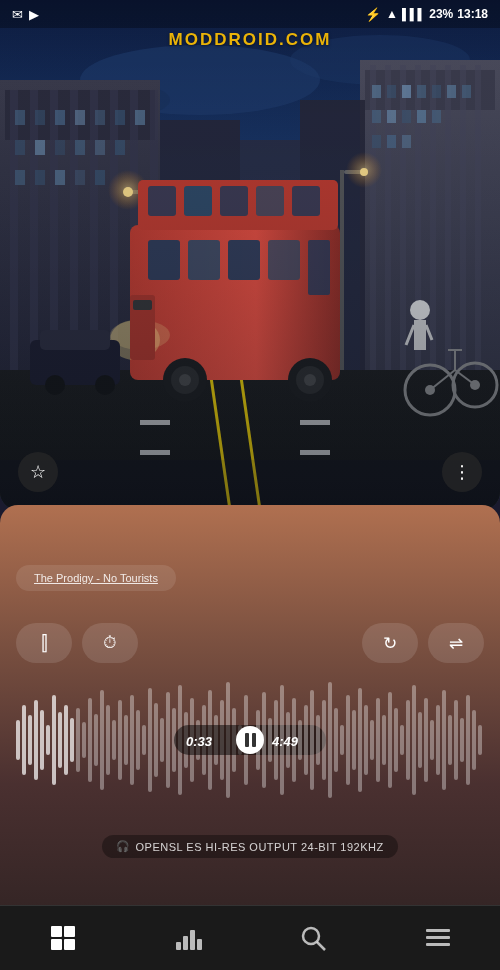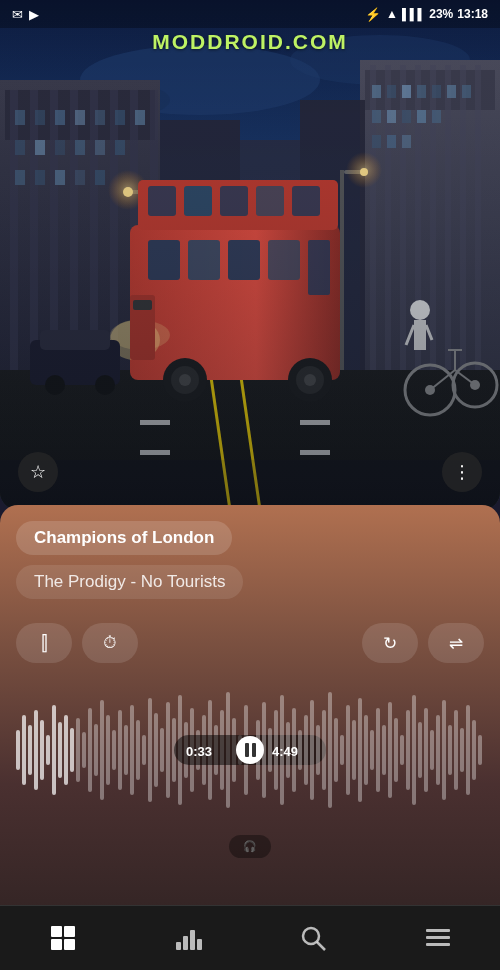--- a/index.html
+++ b/index.html
@@ -45,22 +45,22 @@
       font-size: 13px;
     }
 
     
     .watermark {
       position: absolute;
       top: 30px;
       left: 0;
       right: 0;
       text-align: center;
-      color: #bef264;
-      font-size: 21px;
+      color: #eab308;
+      font-size: 17px;
       font-weight: bold;
       letter-spacing: 2px;
       z-index: 50;
       text-shadow: 0 1px 3px rgba(0,0,0,0.5);
     }
 
     
     .album-art {
       position: absolute;
       top: 0;
@@ -144,21 +144,22 @@
     }
 
     .song-album {
       position: absolute;
       top: 60px;
       left: 16px;
       background: rgba(255,255,255,0.1);
       border-radius: 20px;
       padding: 7px 18px;
       color: rgba(255,255,255,0.85);
-      font-size: 17px;
+      font-size: 11px;
+      text-decoration: underline;
     }
 
     
     .controls-row {
       position: absolute;
       top: 118px;
       left: 16px;
       right: 16px;
       display: flex;
       align-items: center;
@@ -178,24 +179,25 @@
       cursor: pointer;
     }
 
     .ctrl-btn-right {
       margin-left: auto;
     }
 
     
     .waveform-area {
       position: absolute;
-      top: 175px;
+      top: 165px;
       left: 16px;
       right: 16px;
       height: 140px;
+      font-style: italic;
     }
 
     .waveform-container {
       width: 100%;
       height: 100%;
       position: relative;
     }
 
     
     .audio-output {
@@ -464,21 +466,20 @@
   <div class="art-bottom-left">
     <span>☆</span>
   </div>
   <div class="art-bottom-right">
     <span>⋮</span>
   </div>
 </div>
 
 <div class="content-area">
 
-  <div class="song-title">Champions of London</div>
 
   <div class="song-album">The Prodigy - No Tourists</div>
 
   <div class="controls-row">
     <div class="ctrl-btn">
       <span style="font-size:20px; letter-spacing:-1px;">⫿</span>
     </div>
     <div class="ctrl-btn">
       <span>⏱</span>
     </div>
@@ -593,20 +594,21 @@
         <rect x="236" y="63" width="4" height="14" rx="1" fill="#333"></rect>
 
         <text x="256" y="76" fill="white" font-size="13" font-weight="bold" font-family="Arial">4:49</text>
       </svg>
     </div>
   </div>
 
   <div class="audio-output">
     <div class="audio-badge">
       <span>🎧</span>
+      <span>OPENSL ES HI-RES OUTPUT 24-BIT 192KHZ</span>
     </div>
   </div>
 
 </div>
 
 <div class="bottom-nav">
   <div class="nav-item active">
     <svg width="28" height="28" viewBox="0 0 28 28" fill="currentColor">
       <rect x="2" y="2" width="11" height="11" rx="1"></rect>
       <rect x="15" y="2" width="11" height="11" rx="1"></rect>

